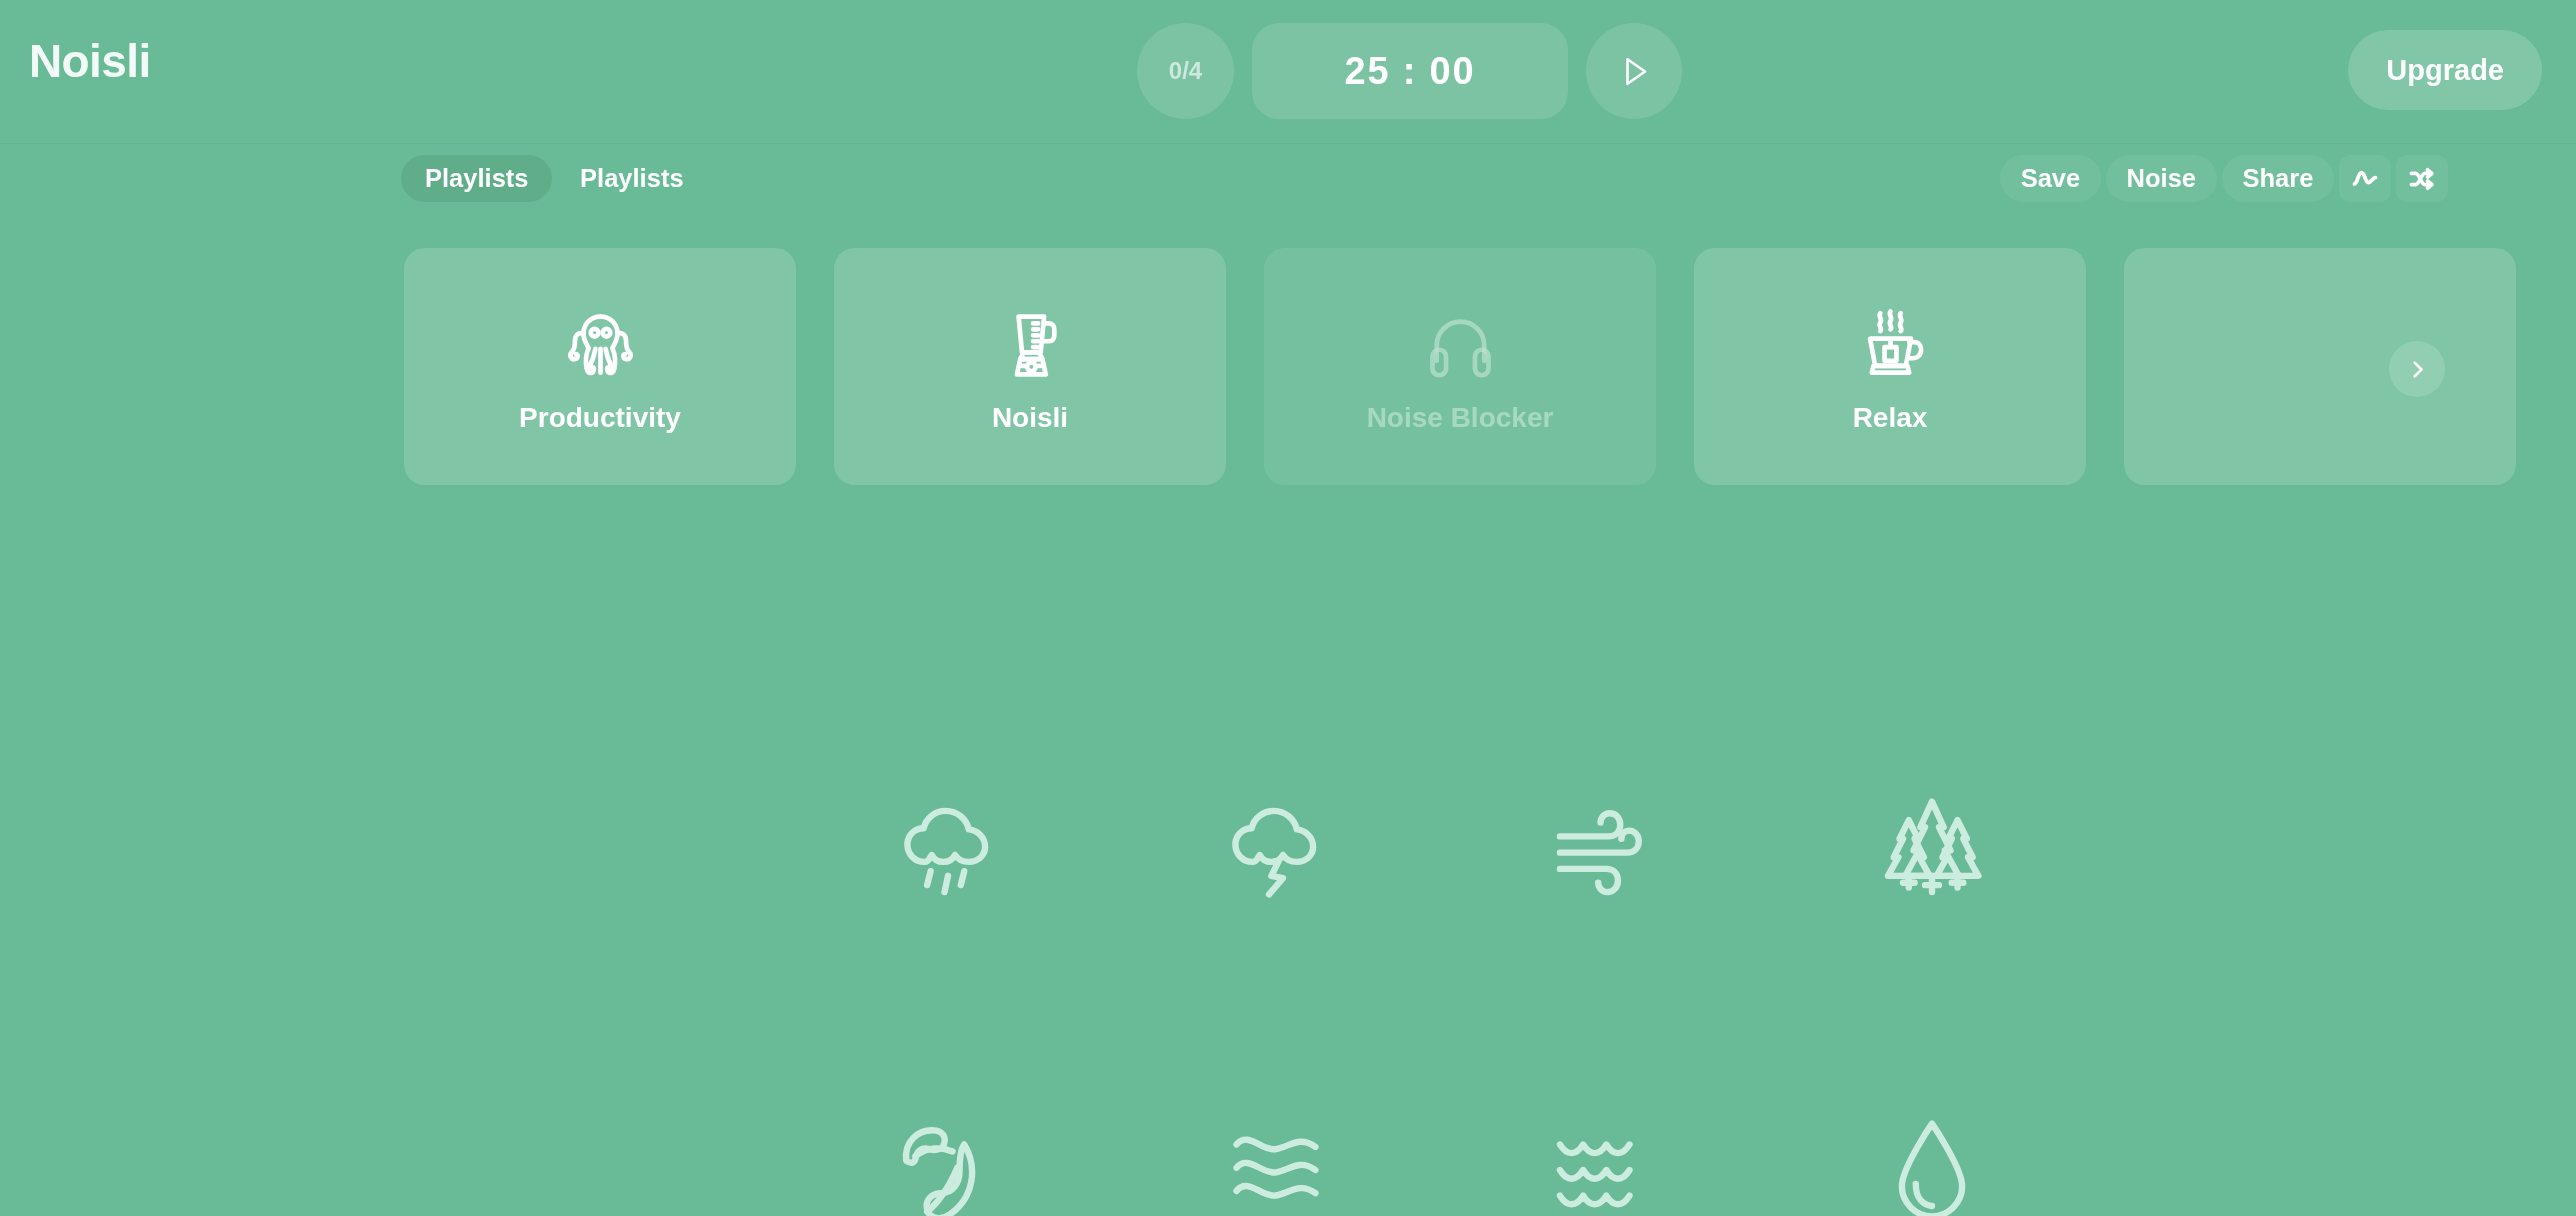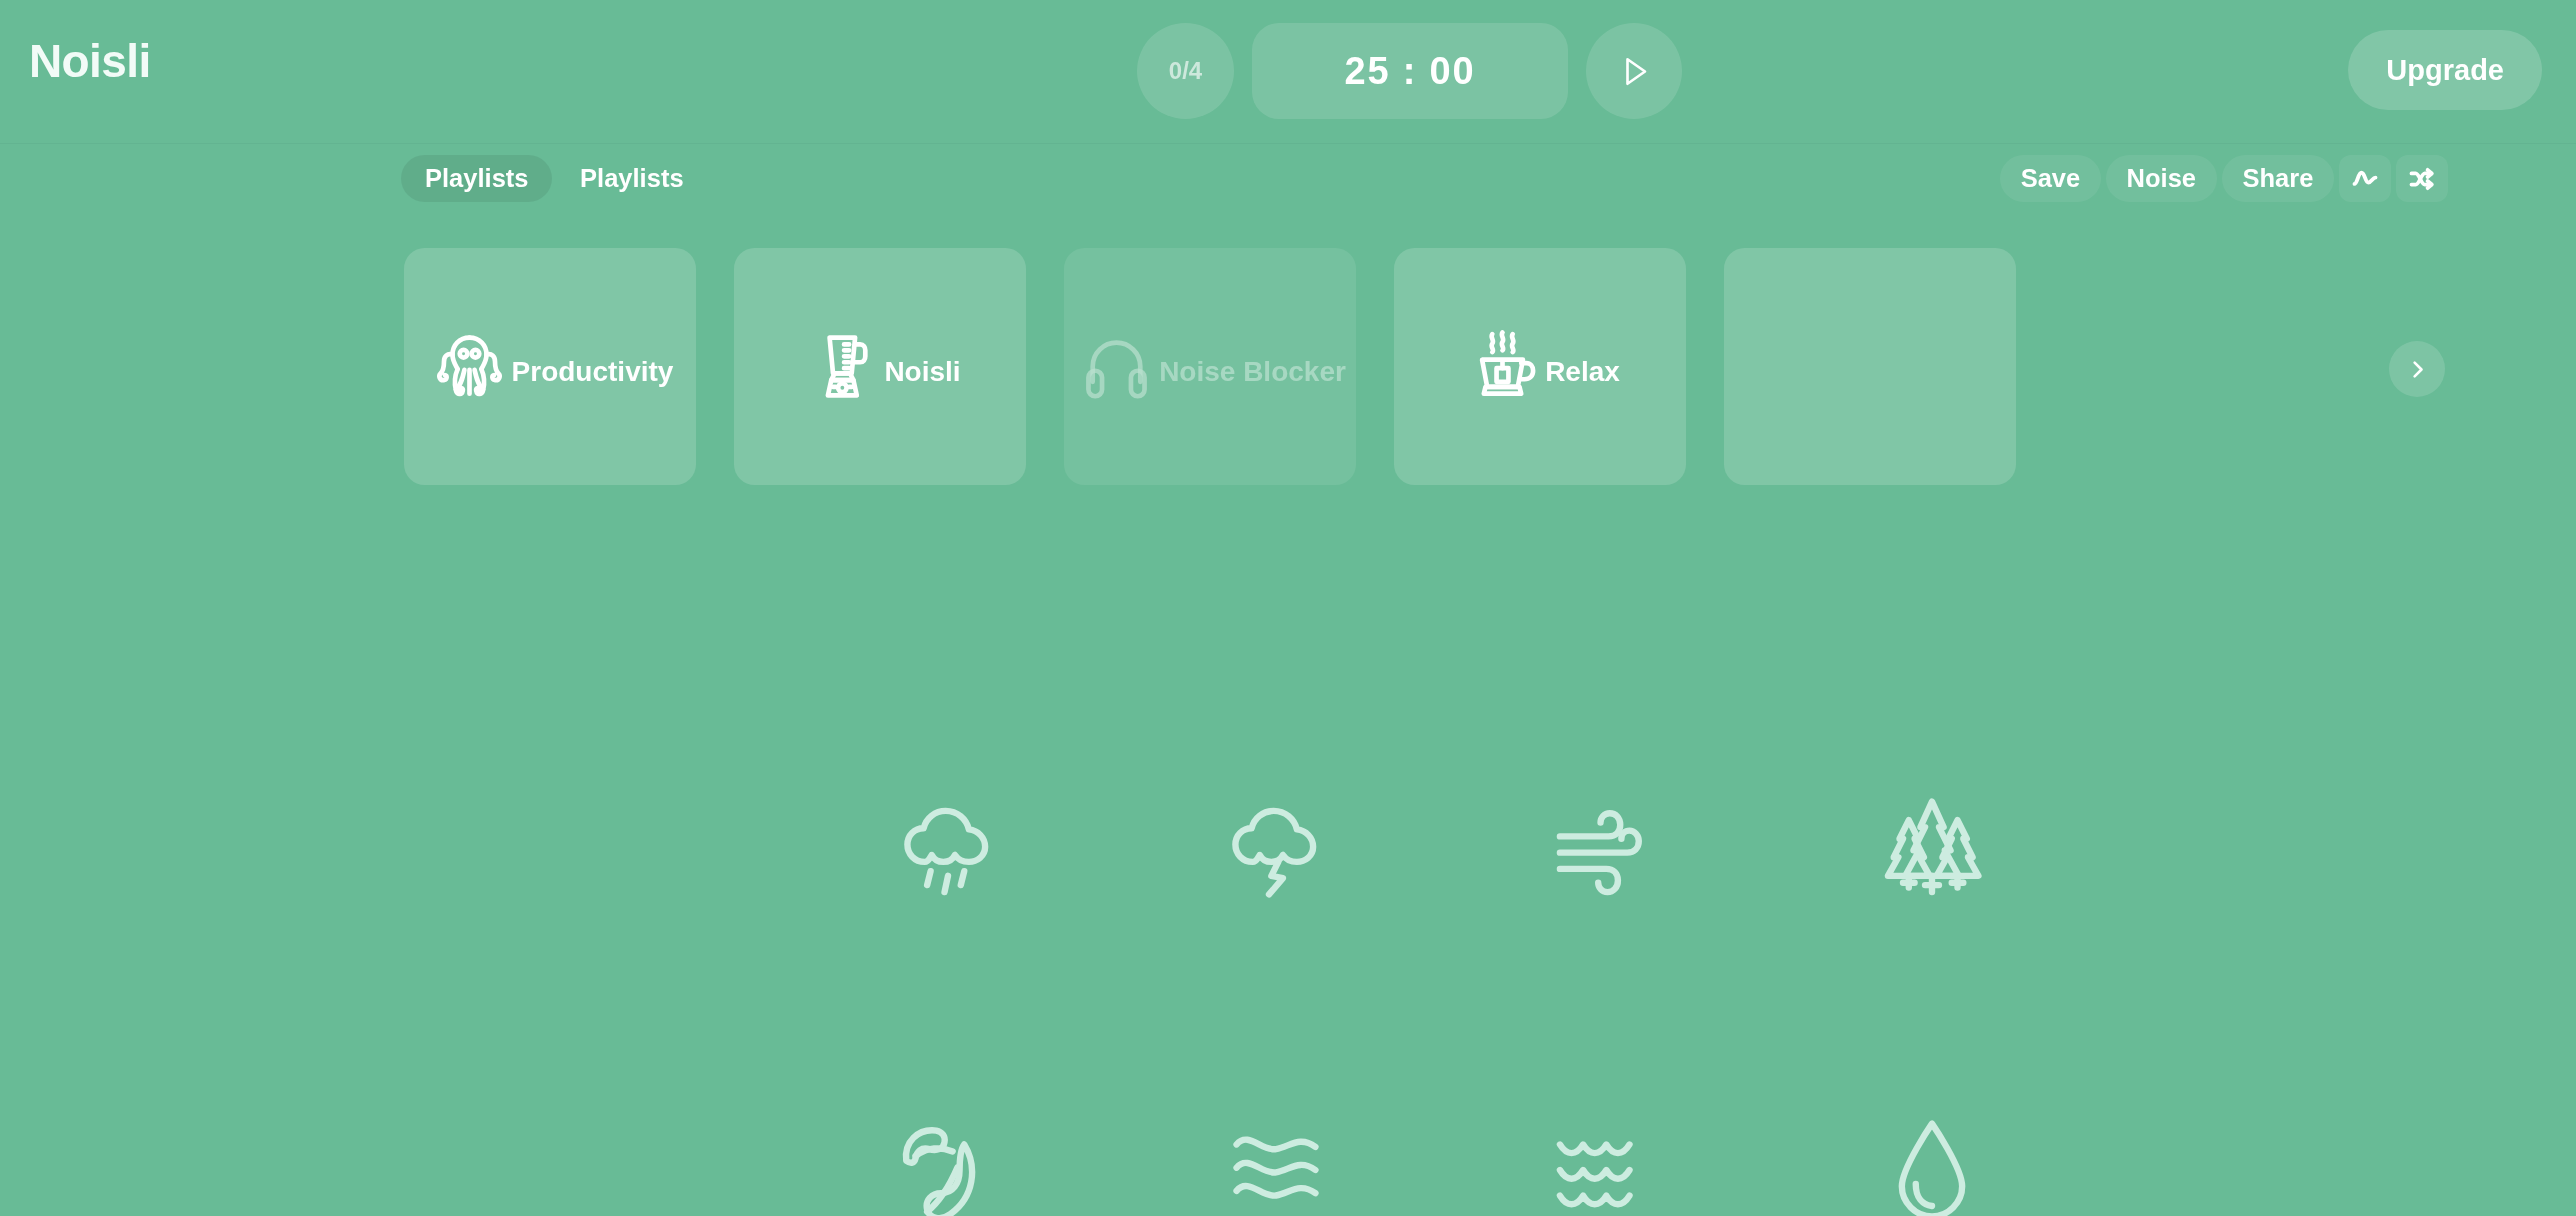--- a/index.html
+++ b/index.html
@@ -97,23 +97,23 @@
   .playlist-strip {
     position: absolute; top: 248px; left: 0;
     width: 2576px; height: 237px;
     overflow: hidden;
   }
   .playlist-track {
     position: absolute; left: 404px; top: 0;
     display: flex; gap: 38px;
   }
   .pl-card {
-    width: 292px; height: 237px; border-radius: 20.7px;
+    width: 392px; height: 237px; border-radius: 20.7px;
     background: rgba(255,255,255,0.16);
-    display: flex; flex-direction: row;
+    display: flex; flex-direction: column;
     align-items: center; justify-content: center;
     cursor: pointer;
   }
   .pl-card.dim { opacity: 0.55; }
   .pl-icon { height: 91px; display: flex; align-items: center; justify-content: center; }
   .pl-icon svg { display: block; }
   .pl-label {
     margin-top: 11px;
     color: #ffffff; font-size: 28px; font-weight: 600;
     white-space: nowrap;

